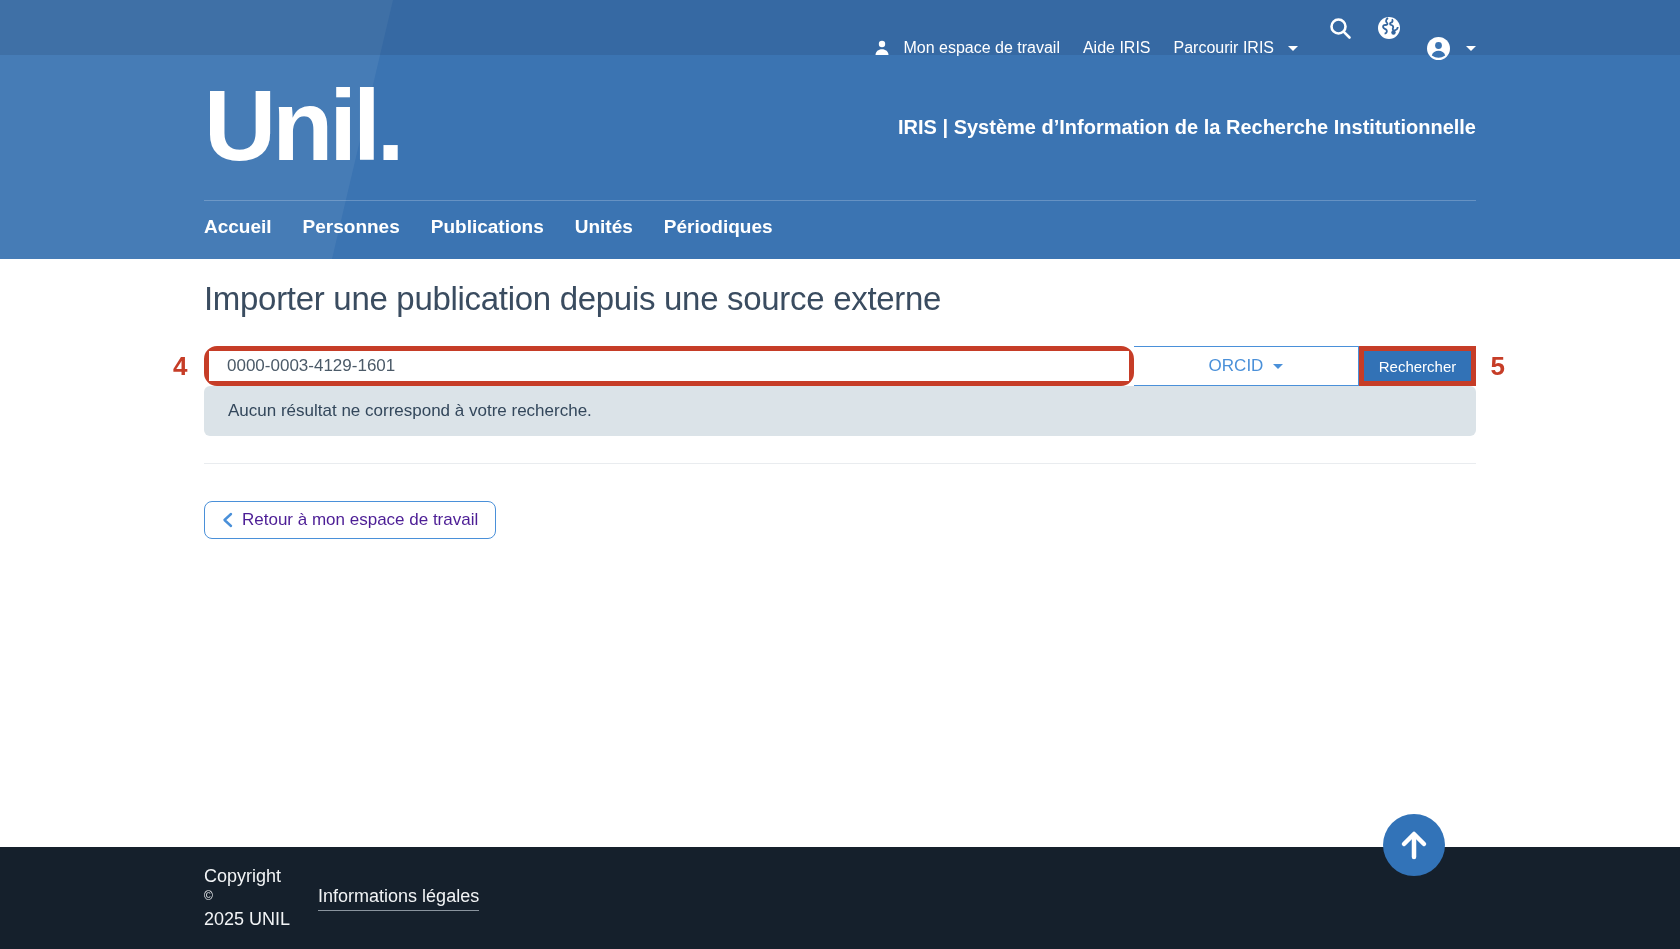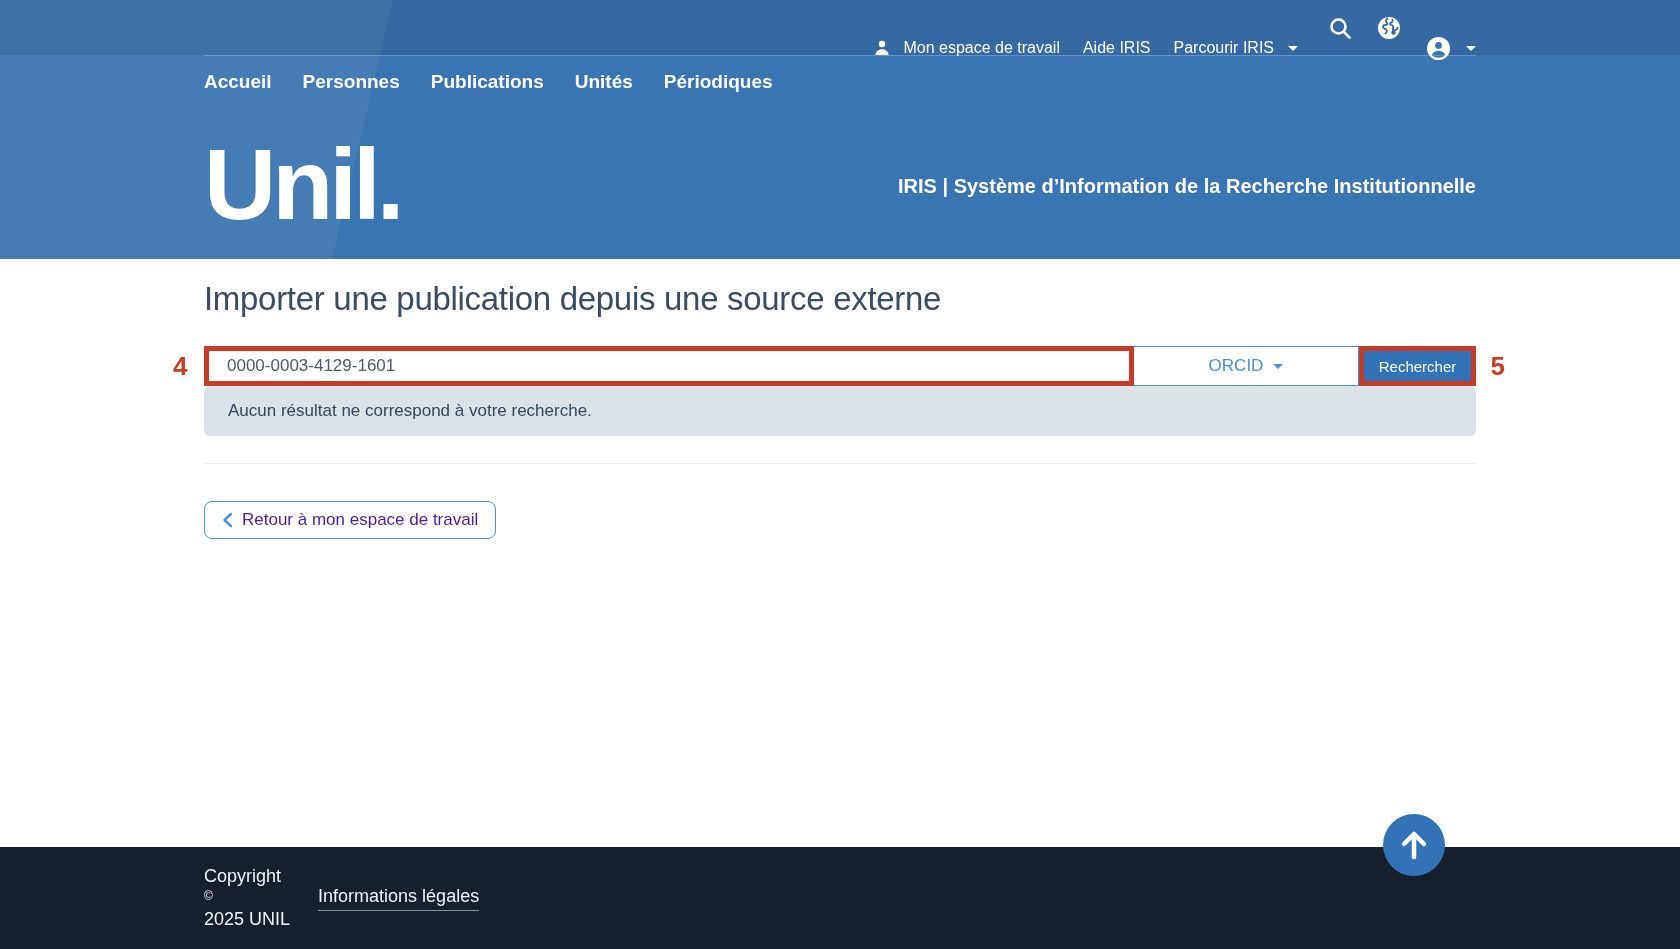--- a/index.html
+++ b/index.html
@@ -47,21 +47,21 @@
     color:#3a4c60;letter-spacing:-0.3px;line-height:38px;
   }
   .search-row{margin-top:28px;display:flex;align-items:stretch;height:40px;position:relative;}
   .annot-num{
     position:absolute;top:50%;transform:translateY(-50%);
     color:#c63d27;font-size:26px;font-weight:700;
   }
   .annot-num.left{left:-31px;}
   .annot-num.right{right:-29px;}
   .red-frame{border:5px solid #c63d27;display:flex;box-sizing:border-box;}
-  .red-frame.grow{flex:1 1 auto;}
+  .red-frame.grow{flex:1 1 auto;border-radius:13px;}
   .search-input{
     flex:1;border:0;outline:none;background:#fff;
     font-family:"Liberation Sans",sans-serif;
     font-size:17px;color:#4b5a68;padding:0 0 0 18px;min-width:0;
   }
   .btn-orcid{
     width:225px;background:#fff;border:1px solid #4a90d9;border-left:0;
     color:#4a90d9;font-size:17px;font-weight:500;
     display:flex;align-items:center;justify-content:center;gap:8px;
     cursor:pointer;box-sizing:border-box;
@@ -142,34 +142,34 @@
             <circle cx="13.5" cy="13.5" r="11.5" fill="#fff"></circle>
             <circle cx="13.5" cy="10.5" r="3.4" fill="#3b74b2"></circle>
             <path d="M6.8 20.4c.8-3 3.6-4.6 6.7-4.6s5.9 1.6 6.7 4.6a11.5 11.5 0 0 1-13.4 0z" fill="#3b74b2"></path>
           </svg>
       </span>
       <span class="caret-down"></span>
     </span>
   </div>
 
   <div class="container">
+    <div class="header-main">
+      <div class="logo">Unil.</div>
+      <div class="site-title">IRIS | Système d’Information de la Recherche Institutionnelle</div>
+    </div>
+  </div>
+
+  <div class="container">
     <nav class="nav-row">
       <span class="nav-item">Accueil</span>
       <span class="nav-item">Personnes</span>
       <span class="nav-item">Publications</span>
       <span class="nav-item">Unités</span>
       <span class="nav-item">Périodiques</span>
     </nav>
-  </div>
-
-  <div class="container">
-    <div class="header-main">
-      <div class="logo">Unil.</div>
-      <div class="site-title">IRIS | Système d’Information de la Recherche Institutionnelle</div>
-    </div>
   </div>
 </div>
 
 <main>
   <div class="container">
     <h1>Importer une publication depuis une source externe</h1>
 
     <div class="search-row">
       <span class="annot-num left">4</span>
 

